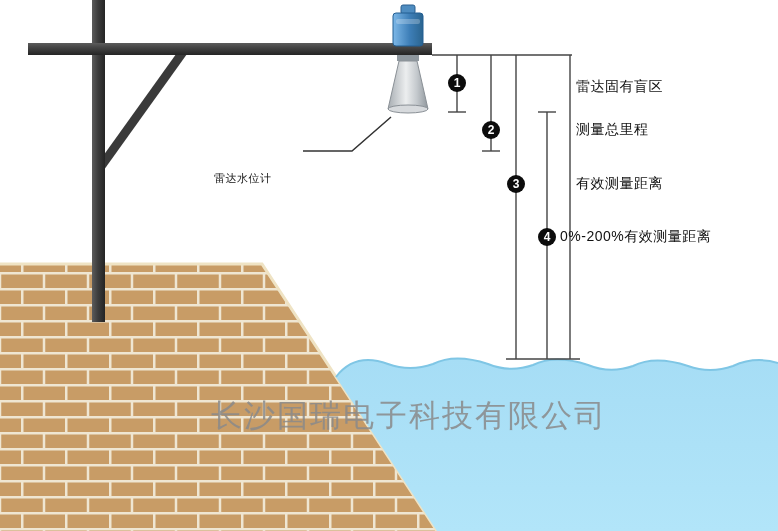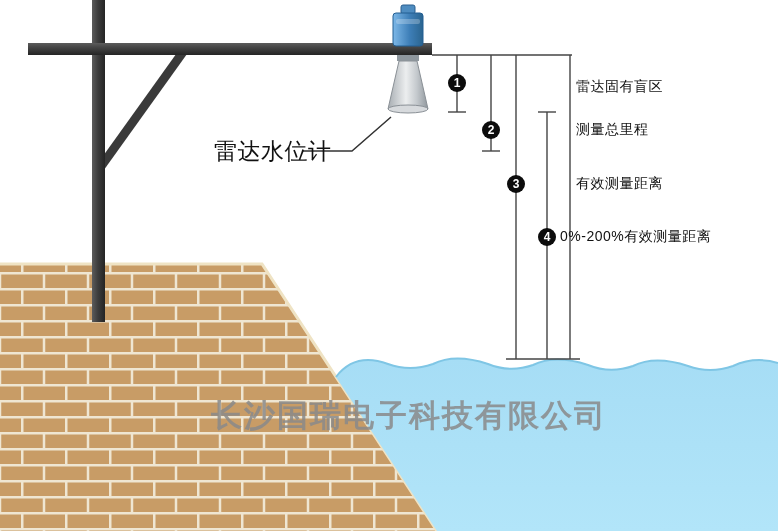--- a/index.html
+++ b/index.html
@@ -7,31 +7,31 @@
     position:relative;width:778px;height:531px;overflow:hidden;background:#fff;
     font-family:"Liberation Sans","DejaVu Sans",sans-serif;
   }
   .stage svg{position:absolute;left:0;top:0;}
   .dim-label{
     position:absolute;transform:translateY(-50%);
     font-size:14px;color:#111;white-space:nowrap;letter-spacing:0.5px;
   }
   .device-label{
     position:absolute;transform:translateY(-50%);
-    font-size:23px;color:#111;white-space:nowrap;letter-spacing:0.5px;
+    font-size:11px;color:#111;white-space:nowrap;letter-spacing:0.5px;margin-top:27px;
   }
   .badge{
     position:absolute;width:18px;height:18px;border-radius:50%;
     background:#0c0c0c;color:#fff;font-size:12px;font-weight:bold;
     display:flex;align-items:center;justify-content:center;
     transform:translate(-50%,-50%);line-height:1;
   }
   .watermark{
     position:absolute;left:409px;top:416px;transform:translate(-50%,-50%);
-    font-size:31px;font-weight:700;color:#8a8a8a;opacity:.85;
+    font-size:31px;font-weight:400;color:#8a8a8a;opacity:.85;
     white-space:nowrap;letter-spacing:2px;
   }
 </style>
 </head>
 <body>
 
 <div class="stage">
 
   <svg width="778" height="531" viewBox="0 0 778 531">
     <defs>

